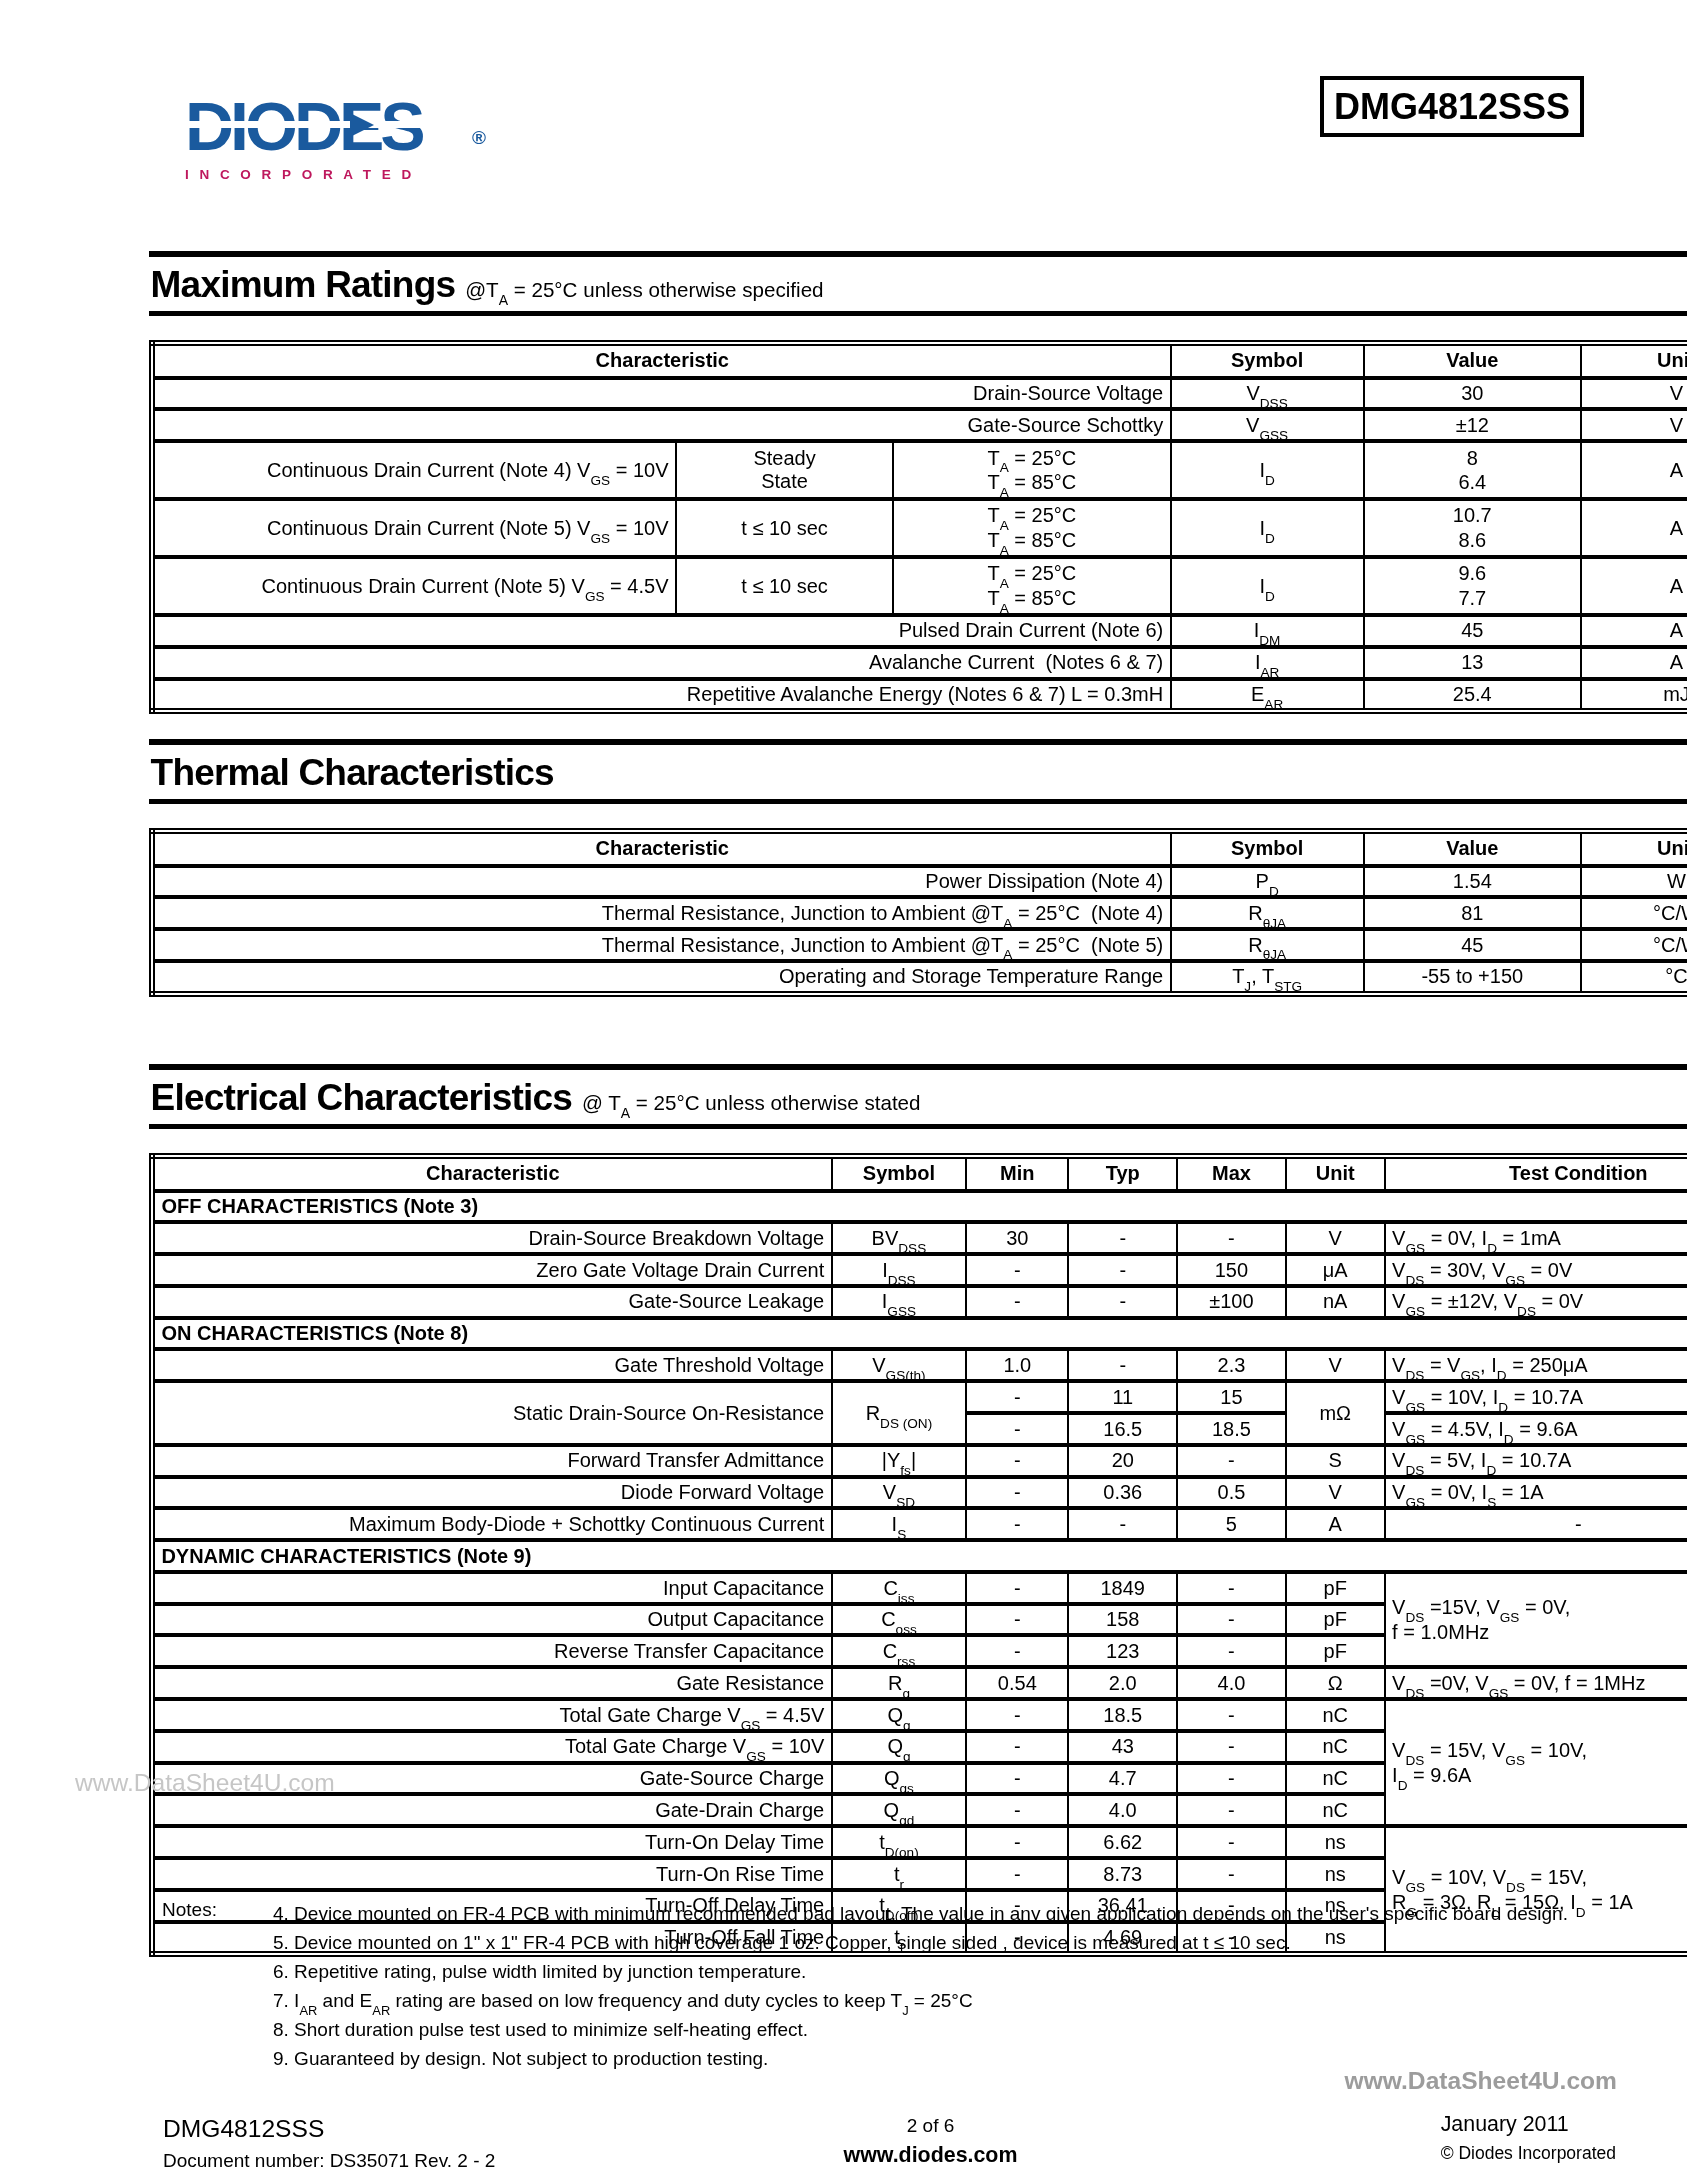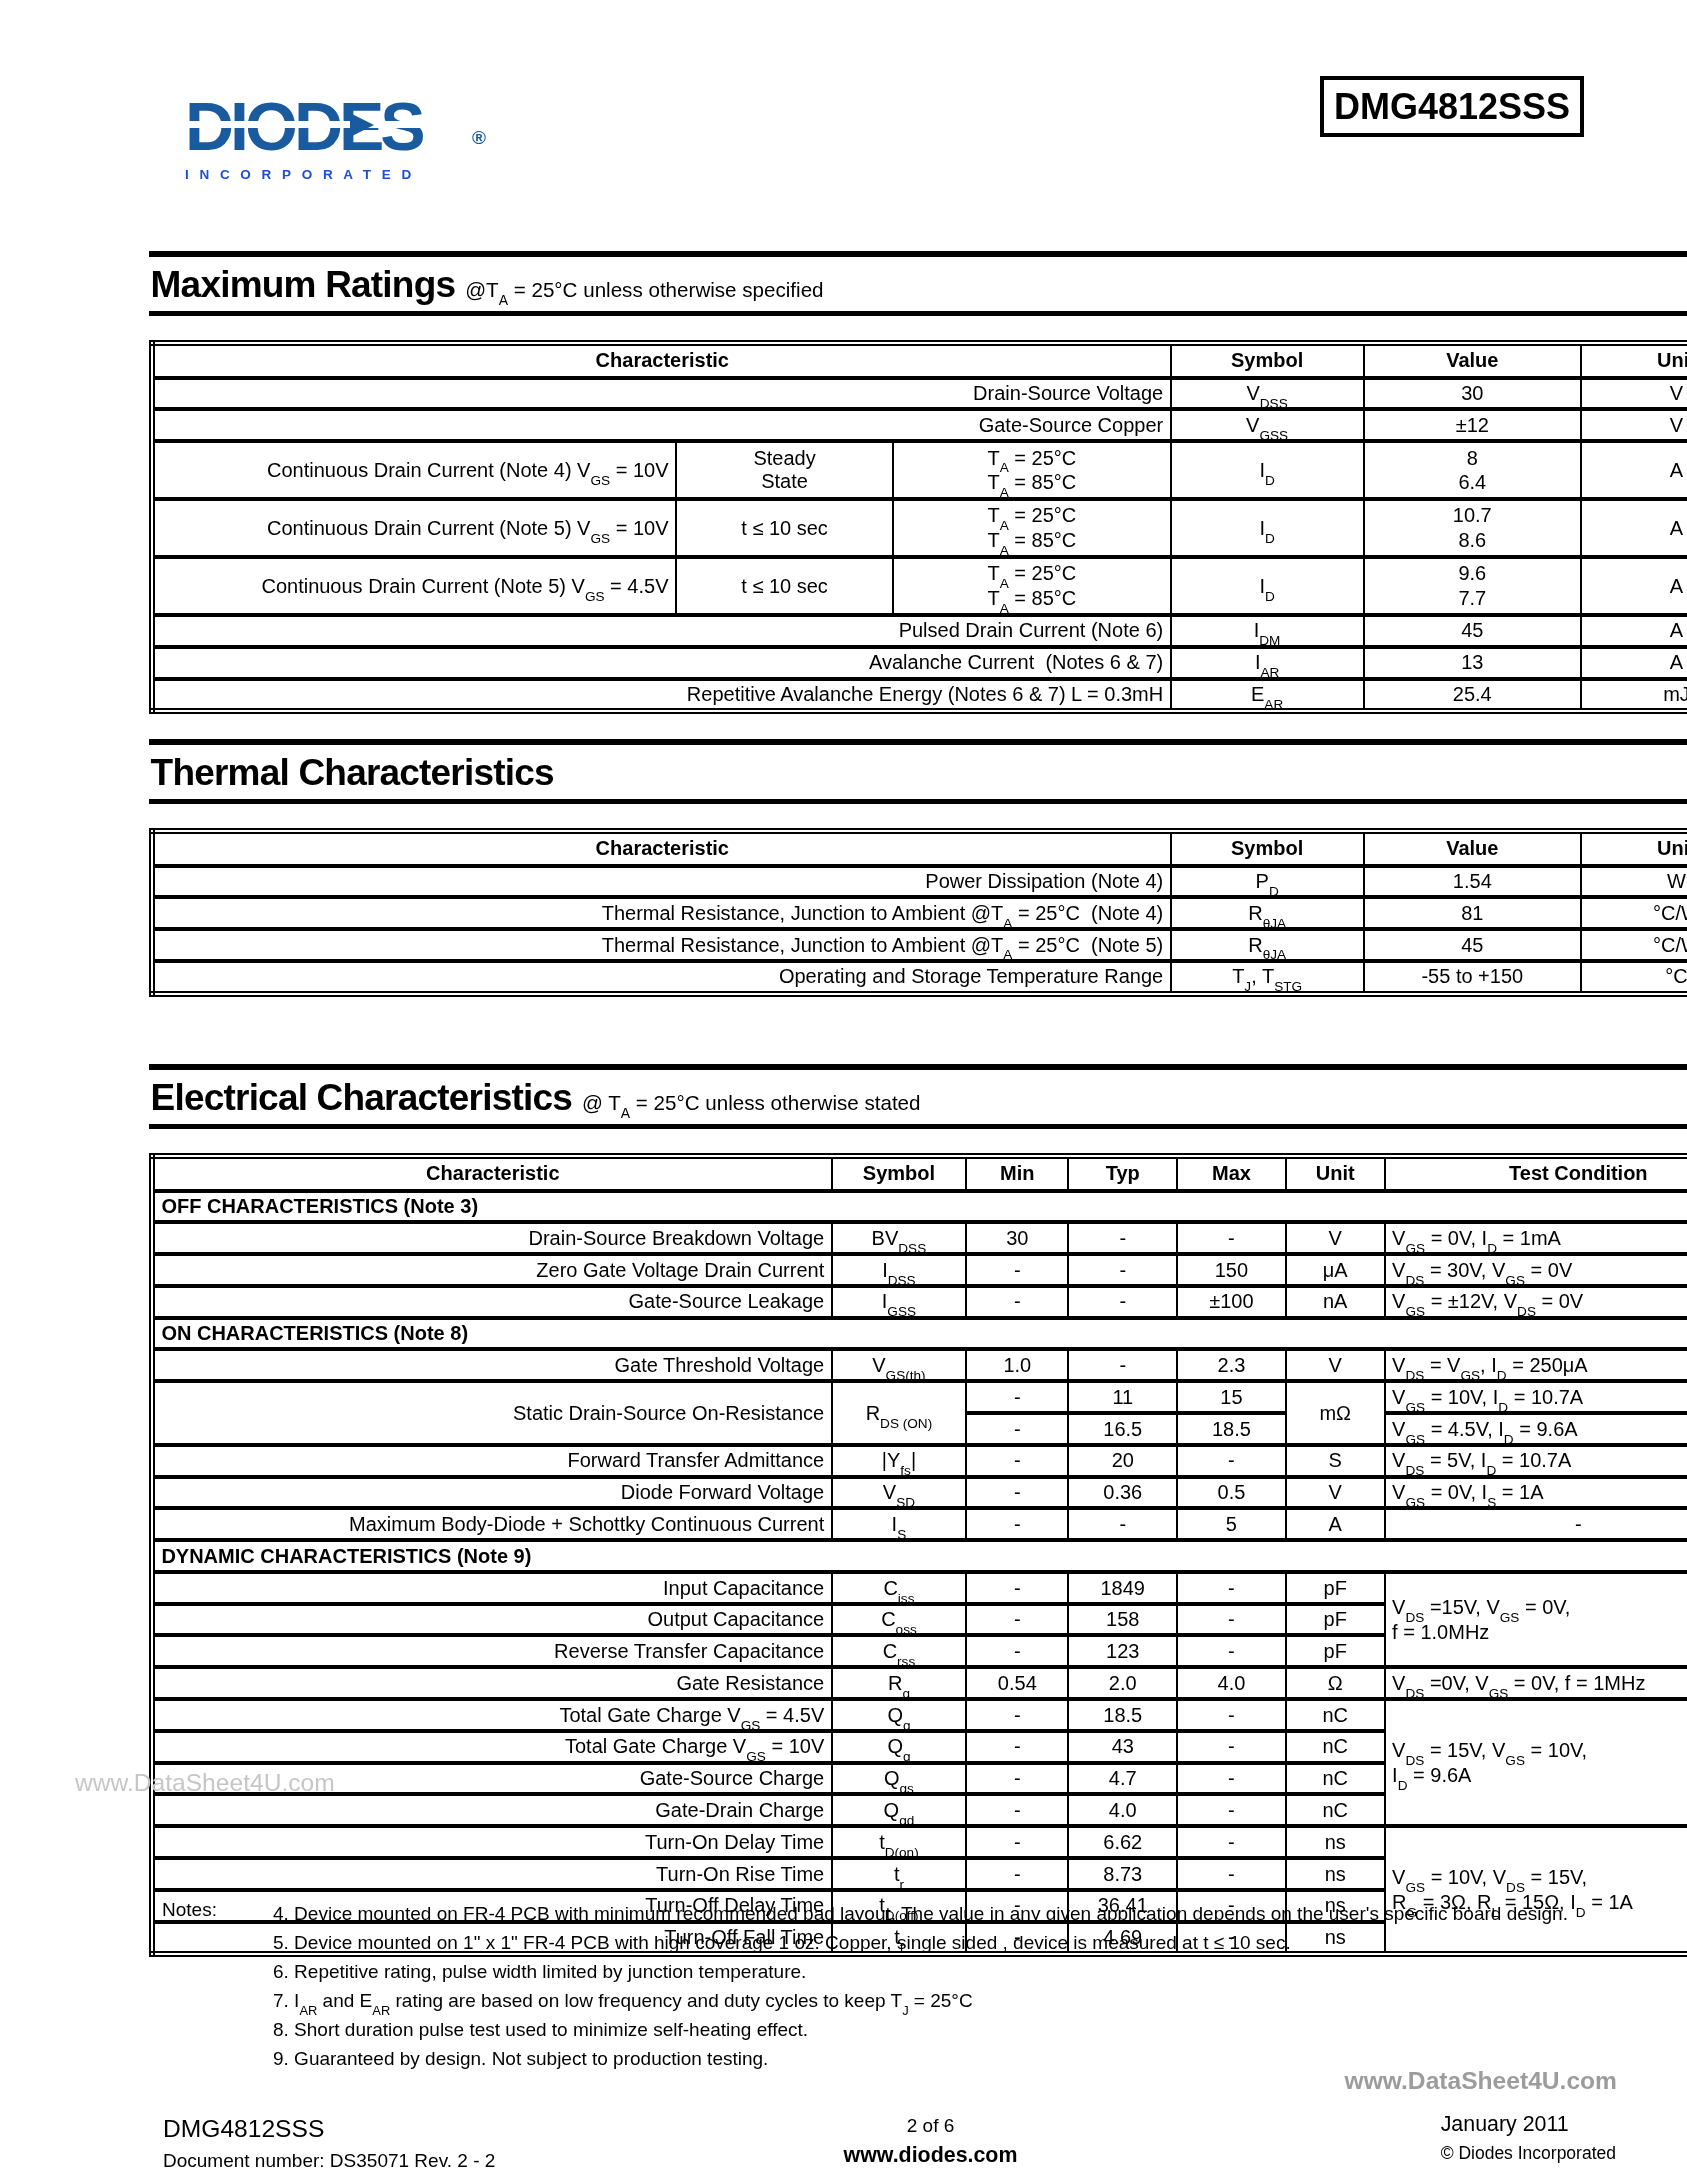--- a/index.html
+++ b/index.html
@@ -16,21 +16,21 @@
     color:#1a5a9e; position:relative; transform:scaleY(1.02);
   }
   .logo-stripe { position:absolute; left:0; top:29px; width:284px; height:7.1px; background:#ffffff; }
   .logo-arrow {
     position:absolute; left:165px; top:20.6px; width:0; height:0;
     border-left:24px solid #1a5a9e; border-top:12px solid transparent; border-bottom:12px solid transparent;
   }
   .logo-reg { position:absolute; left:287px; top:35px; font-size:19px; font-weight:bold; color:#1a5a9e; }
   .logo-inc {
     margin-top:7.1px; font-size:13.5px; font-weight:bold; letter-spacing:10.7px;
-    color:#1d4ed8; white-space:nowrap;
+    color:#be185d; white-space:nowrap;
   }
   .part-box {
     position:absolute; left:1320px; top:76px; width:264px; height:61px;
     border:4px solid #000; box-sizing:border-box;
     display:flex; align-items:center; justify-content:center;
     font-size:36px; font-weight:bold;
   }
 
   
   .section { position:absolute; left:149px; width:1628px; }
@@ -123,21 +123,21 @@
           <th>Value</th>
           <th>Unit</th>
         </tr>
         <tr>
           <td colspan="3" class="char">Drain-Source Voltage</td>
           <td class="c">V<sub>DSS</sub></td>
           <td class="c">30</td>
           <td class="c">V</td>
         </tr>
         <tr>
-          <td colspan="3" class="char">Gate-Source Copper</td>
+          <td colspan="3" class="char">Gate-Source Schottky</td>
           <td class="c">V<sub>GSS</sub></td>
           <td class="c">±12</td>
           <td class="c">V</td>
         </tr>
         <tr>
           <td class="char">Continuous Drain Current (Note 4) V<sub>GS</sub> = 10V</td>
           <td class="c two-line">Steady<br>State</td>
           <td class="c two-line">
             <div>T<sub>A</sub> = 25°C</div>
             <div>T<sub>A</sub> = 85°C</div>

